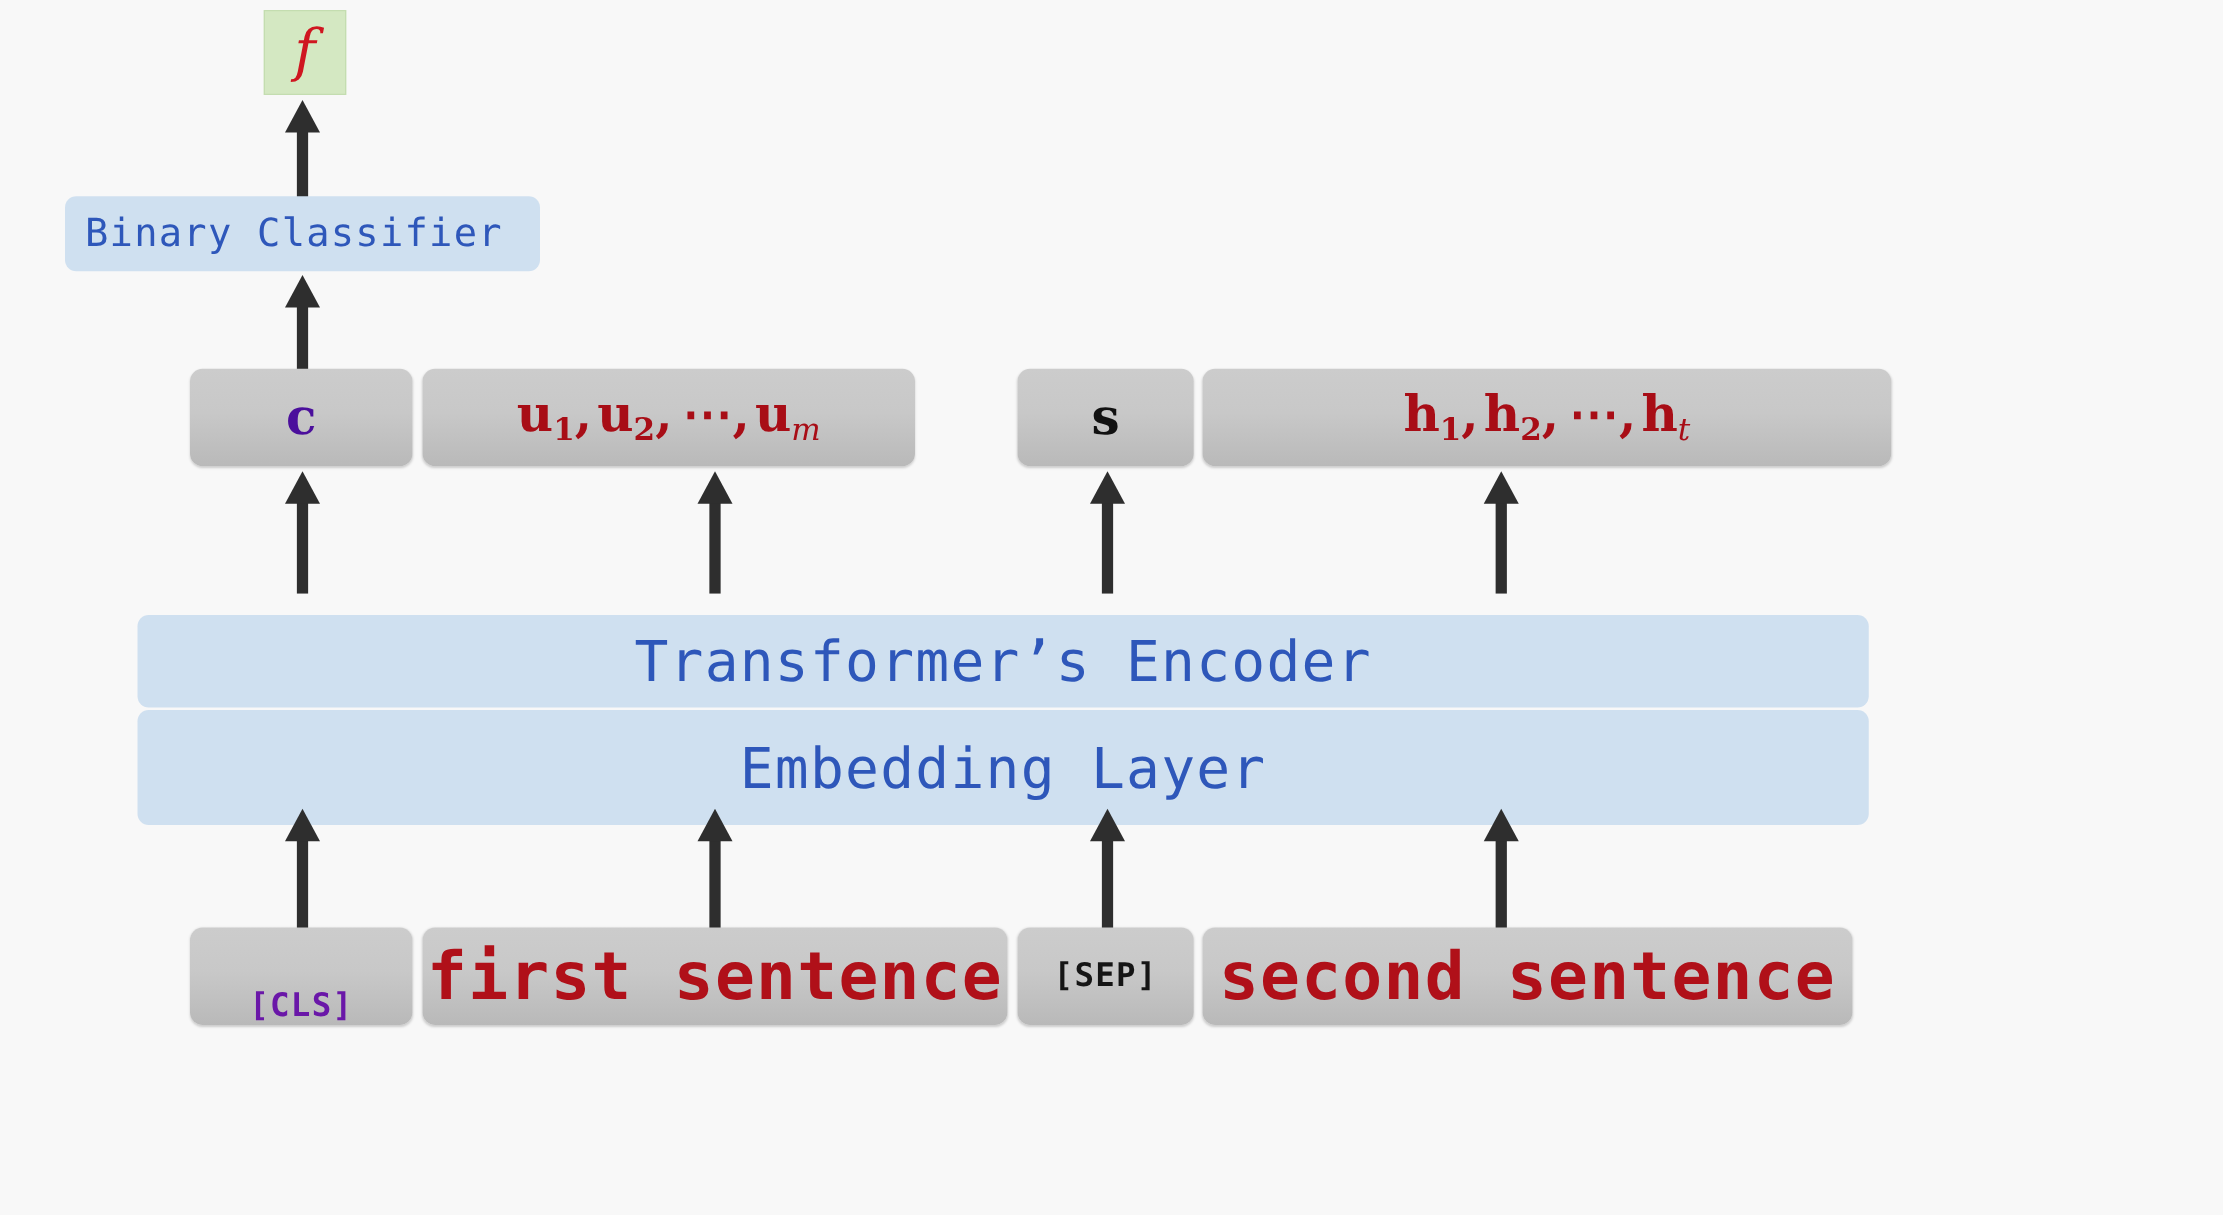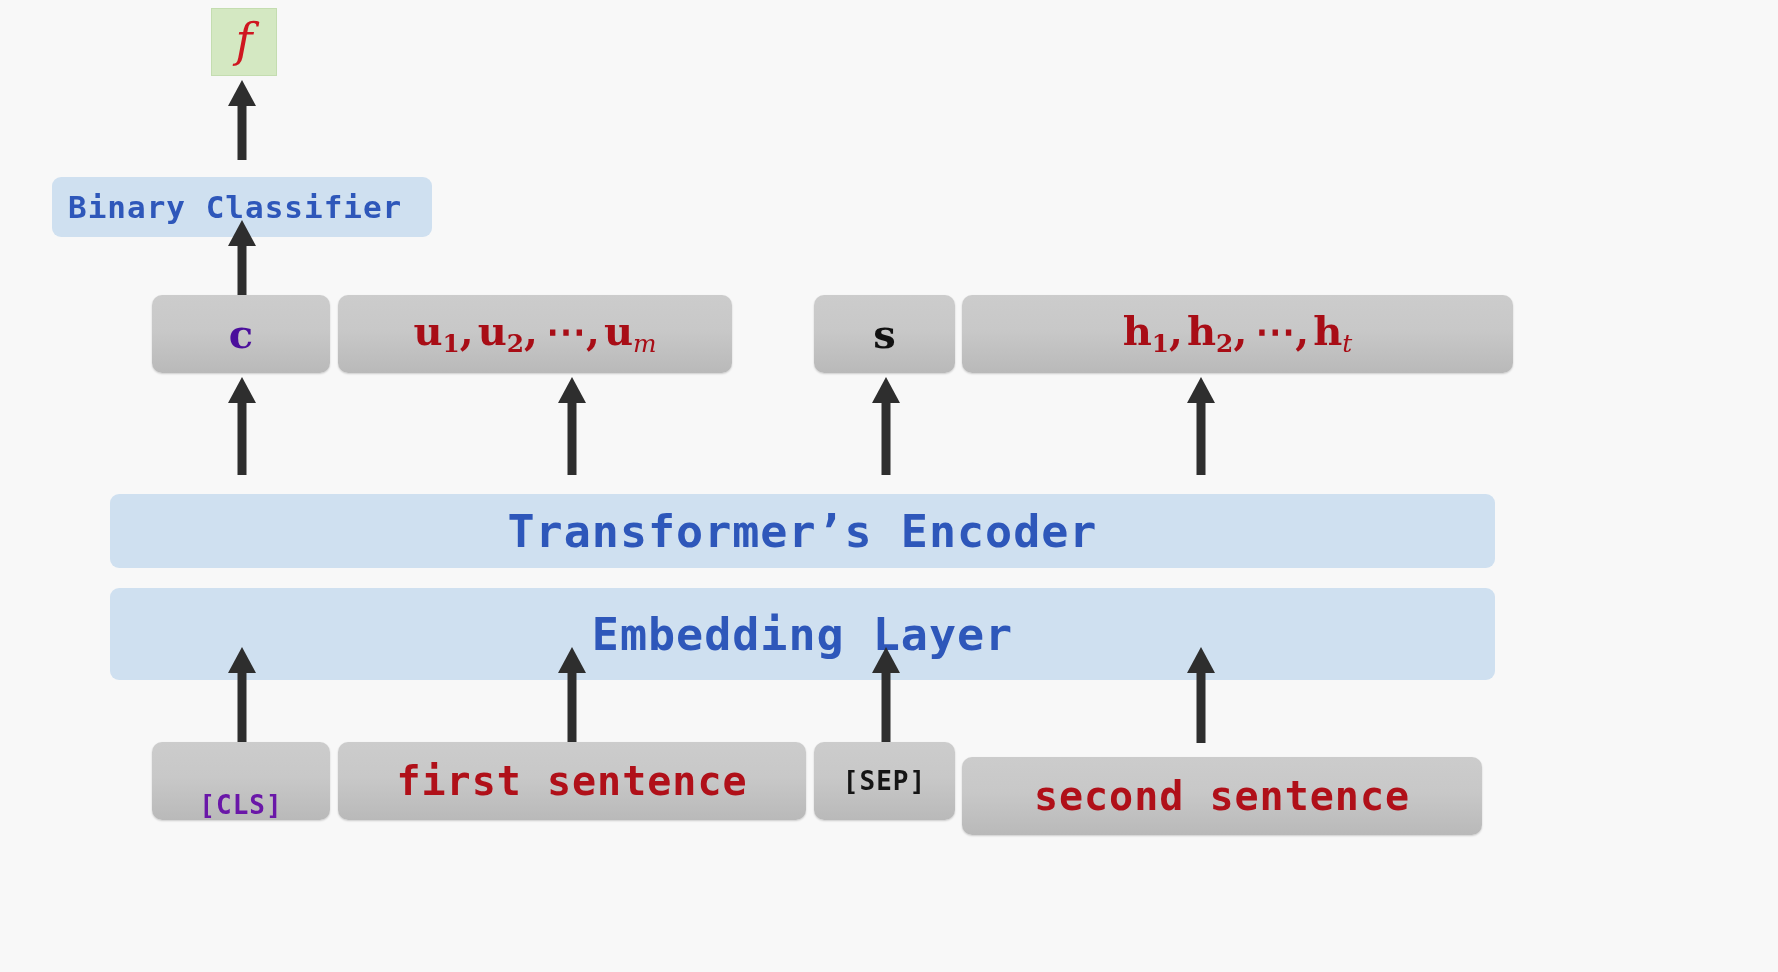--- a/index.html
+++ b/index.html
@@ -55,39 +55,38 @@
     color: #d8121d;
     font-weight: bold;
   }
 
   
   .blue-box {
     background: #cfe0f0;
     border-radius: 9px;
     display: flex; align-items: center;
     font-family: "DejaVu Sans Mono", "Liberation Mono", monospace;
-    font-weight: bold;
+    font-weight: normal;
     color: #2e57ba;
     letter-spacing: 1px;
-    margin-top: 20px;
   }
   .classifier {
     left: 52px; top: 157px;
     width: 380px; height: 60px;
     font-size: 31px;
     justify-content: flex-start;
     padding-left: 16px;
   }
   .encoder, .embedding {
     left: 110px;
     width: 1385px;
     justify-content: center;
     font-size: 45px;
   }
-  .encoder { top: 474px; height: 74px; }
+  .encoder { top: 492px; height: 74px; }
   .embedding { top: 568px; height: 92px; }
 
   
   .gray-box {
     background: linear-gradient(180deg, #cccccc 0%, #c8c8c8 45%, #b9b9b9 100%);
     border-radius: 10px;
     display: flex; align-items: center; justify-content: center;
     box-shadow: 0 1px 2px rgba(0,0,0,0.18);
   }
 
@@ -96,21 +95,21 @@
   .tok-c  { left: 152px; width: 178px; }
   .tok-u  { left: 338px; width: 394px; }
   .tok-s  { left: 814px; width: 141px; }
   .tok-h  { left: 962px; width: 551px; }
 
   
   .in-row .gray-box { top: 742px; height: 78px; }
   .in-cls  { left: 152px; width: 178px; align-items: flex-end; }
   .in-s1   { left: 338px; width: 468px; }
   .in-sep  { left: 814px; width: 141px; }
-  .in-s2   { left: 962px; width: 520px; margin-top: 15px; }
+  .in-s2   { left: 962px; width: 520px; }
 
   
   .math {
     font-family: "DejaVu Serif", "Liberation Serif", serif;
     font-weight: bold;
     font-size: 40px;
     line-height: 1;
     white-space: pre;
   }
   .math .sub {
@@ -129,21 +128,21 @@
   .m-black  { color: #111111; }
 
   
   .mono {
     font-family: "DejaVu Sans Mono", "Liberation Mono", monospace;
     font-weight: bold;
     white-space: pre;
   }
   .mono-cls { font-size: 26px; color: #6a17a8; letter-spacing: 1px; }
   .mono-sep { font-size: 26px; color: #151515; letter-spacing: 1px; }
-  .mono-sent { font-size: 40px; color: #b01019; letter-spacing: 1px; }
+  .mono-sent { font-size: 53px; color: #b01019; letter-spacing: 1px; }
 
   
   .arrow { position: absolute; }
   .arrow svg { display: block; }
 </style>
 </head>
 <body>
 
 <div id="canvas">
 

